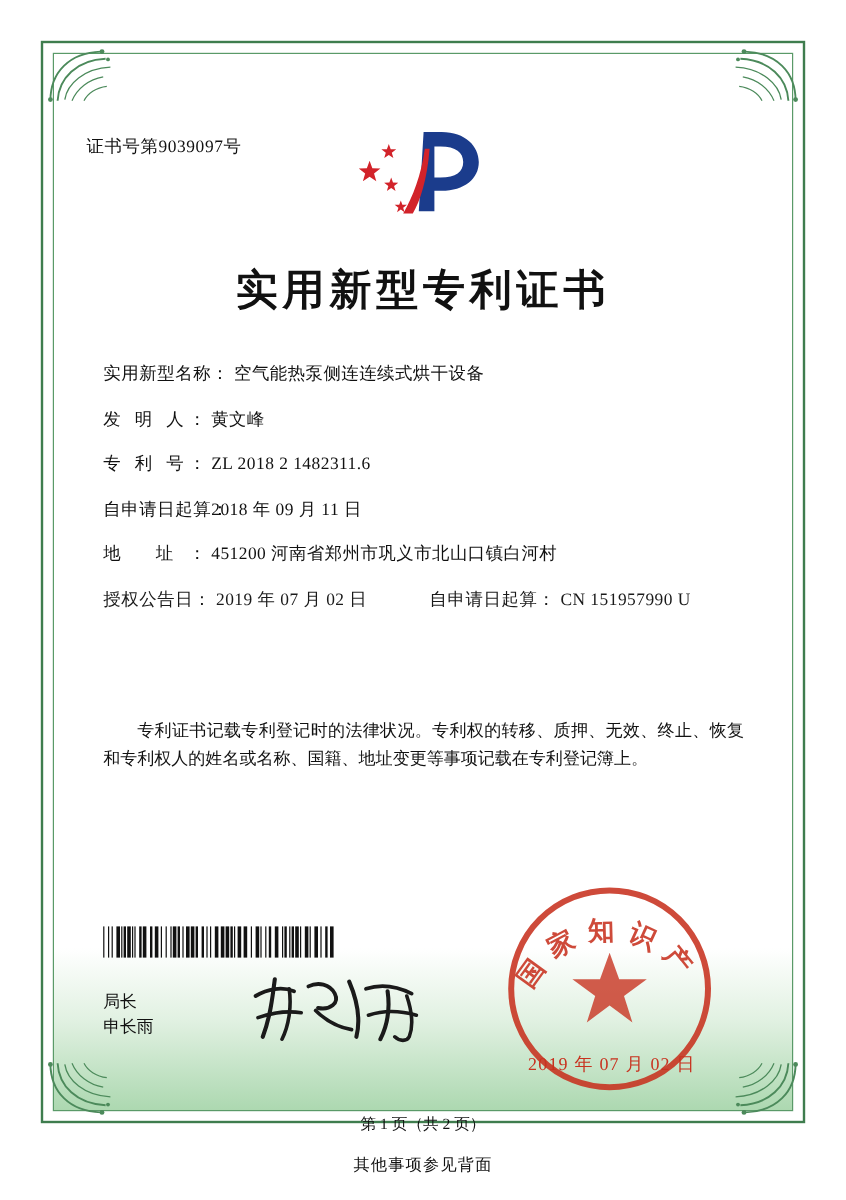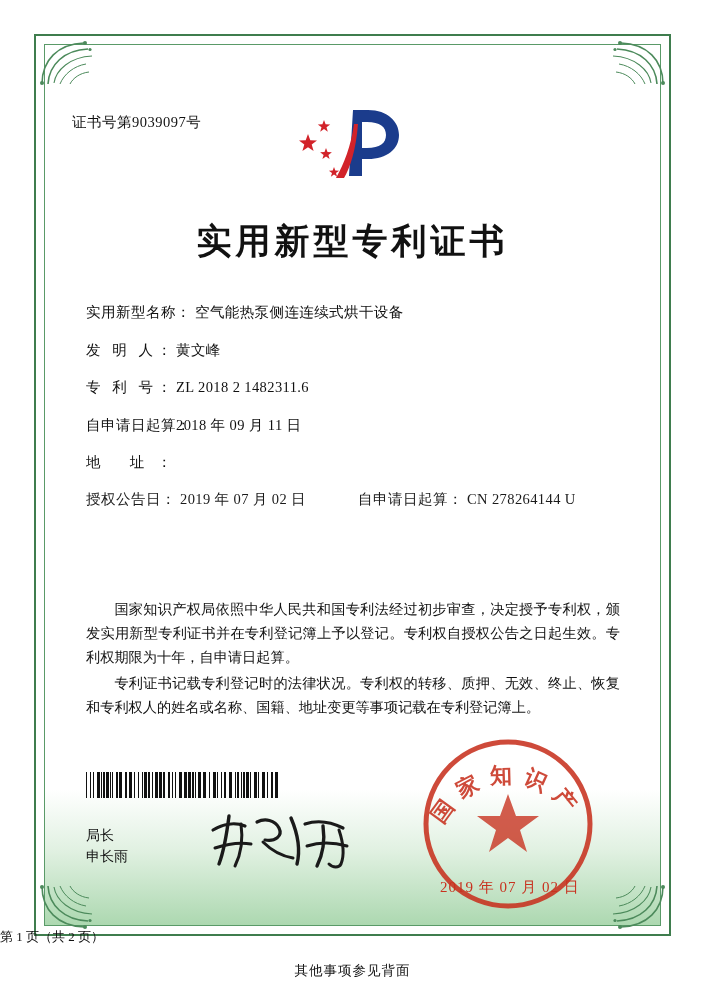--- a/index.html
+++ b/index.html
@@ -217,20 +217,21 @@
     letter-spacing: 1px;
     font-family: "Liberation Serif", serif;
   }
 
   
   .page-no {
     position: absolute;
     left: 0;
     top: 928px;
     width: 705px;
+    text-align: center;
     font-size: 13px;
     color: #111;
   }
   .back-note {
     position: absolute;
     left: 0;
     top: 962px;
     width: 705px;
     text-align: center;
     font-size: 13.5px;
@@ -355,36 +356,36 @@
     </div>
 
     <div class="field-row">
       <span class="f-label spread">自申请日起算：</span>
       <span class="f-value">2018 年 09 月 11 日</span>
     </div>
 
 
     <div class="field-row">
       <span class="f-label spread">地 址：</span>
+      <span class="f-value">451200 河南省郑州市巩义市北山口镇白河村</span>
     </div>
 
     <div class="row-split">
       <span class="left">
         <span class="f-label">授权公告日：</span>
         <span class="f-value">2019 年 07 月 02 日</span>
       </span>
       <span class="right">
         <span class="f-label">自申请日起算：</span>
-        <span class="f-value">CN 278264144 U</span>
+        <span class="f-value">CN 151957990 U</span>
       </span>
     </div>
   </div>
 
   <div class="paras">
-    <p>国家知识产权局依照中华人民共和国专利法经过初步审查，决定授予专利权，颁发实用新型专利证书并在专利登记簿上予以登记。专利权自授权公告之日起生效。专利权期限为十年，自申请日起算。</p>
     <p>专利证书记载专利登记时的法律状况。专利权的转移、质押、无效、终止、恢复和专利权人的姓名或名称、国籍、地址变更等事项记载在专利登记簿上。</p>
   </div>
 
   <div class="barcode" id="barcode">
       <i style="width:1px"></i>
       <i style="width:3px;background:transparent"></i>
       <i style="width:1px"></i>
       <i style="width:2px;background:transparent"></i>
       <i style="width:1px"></i>
       <i style="width:3px;background:transparent"></i>

